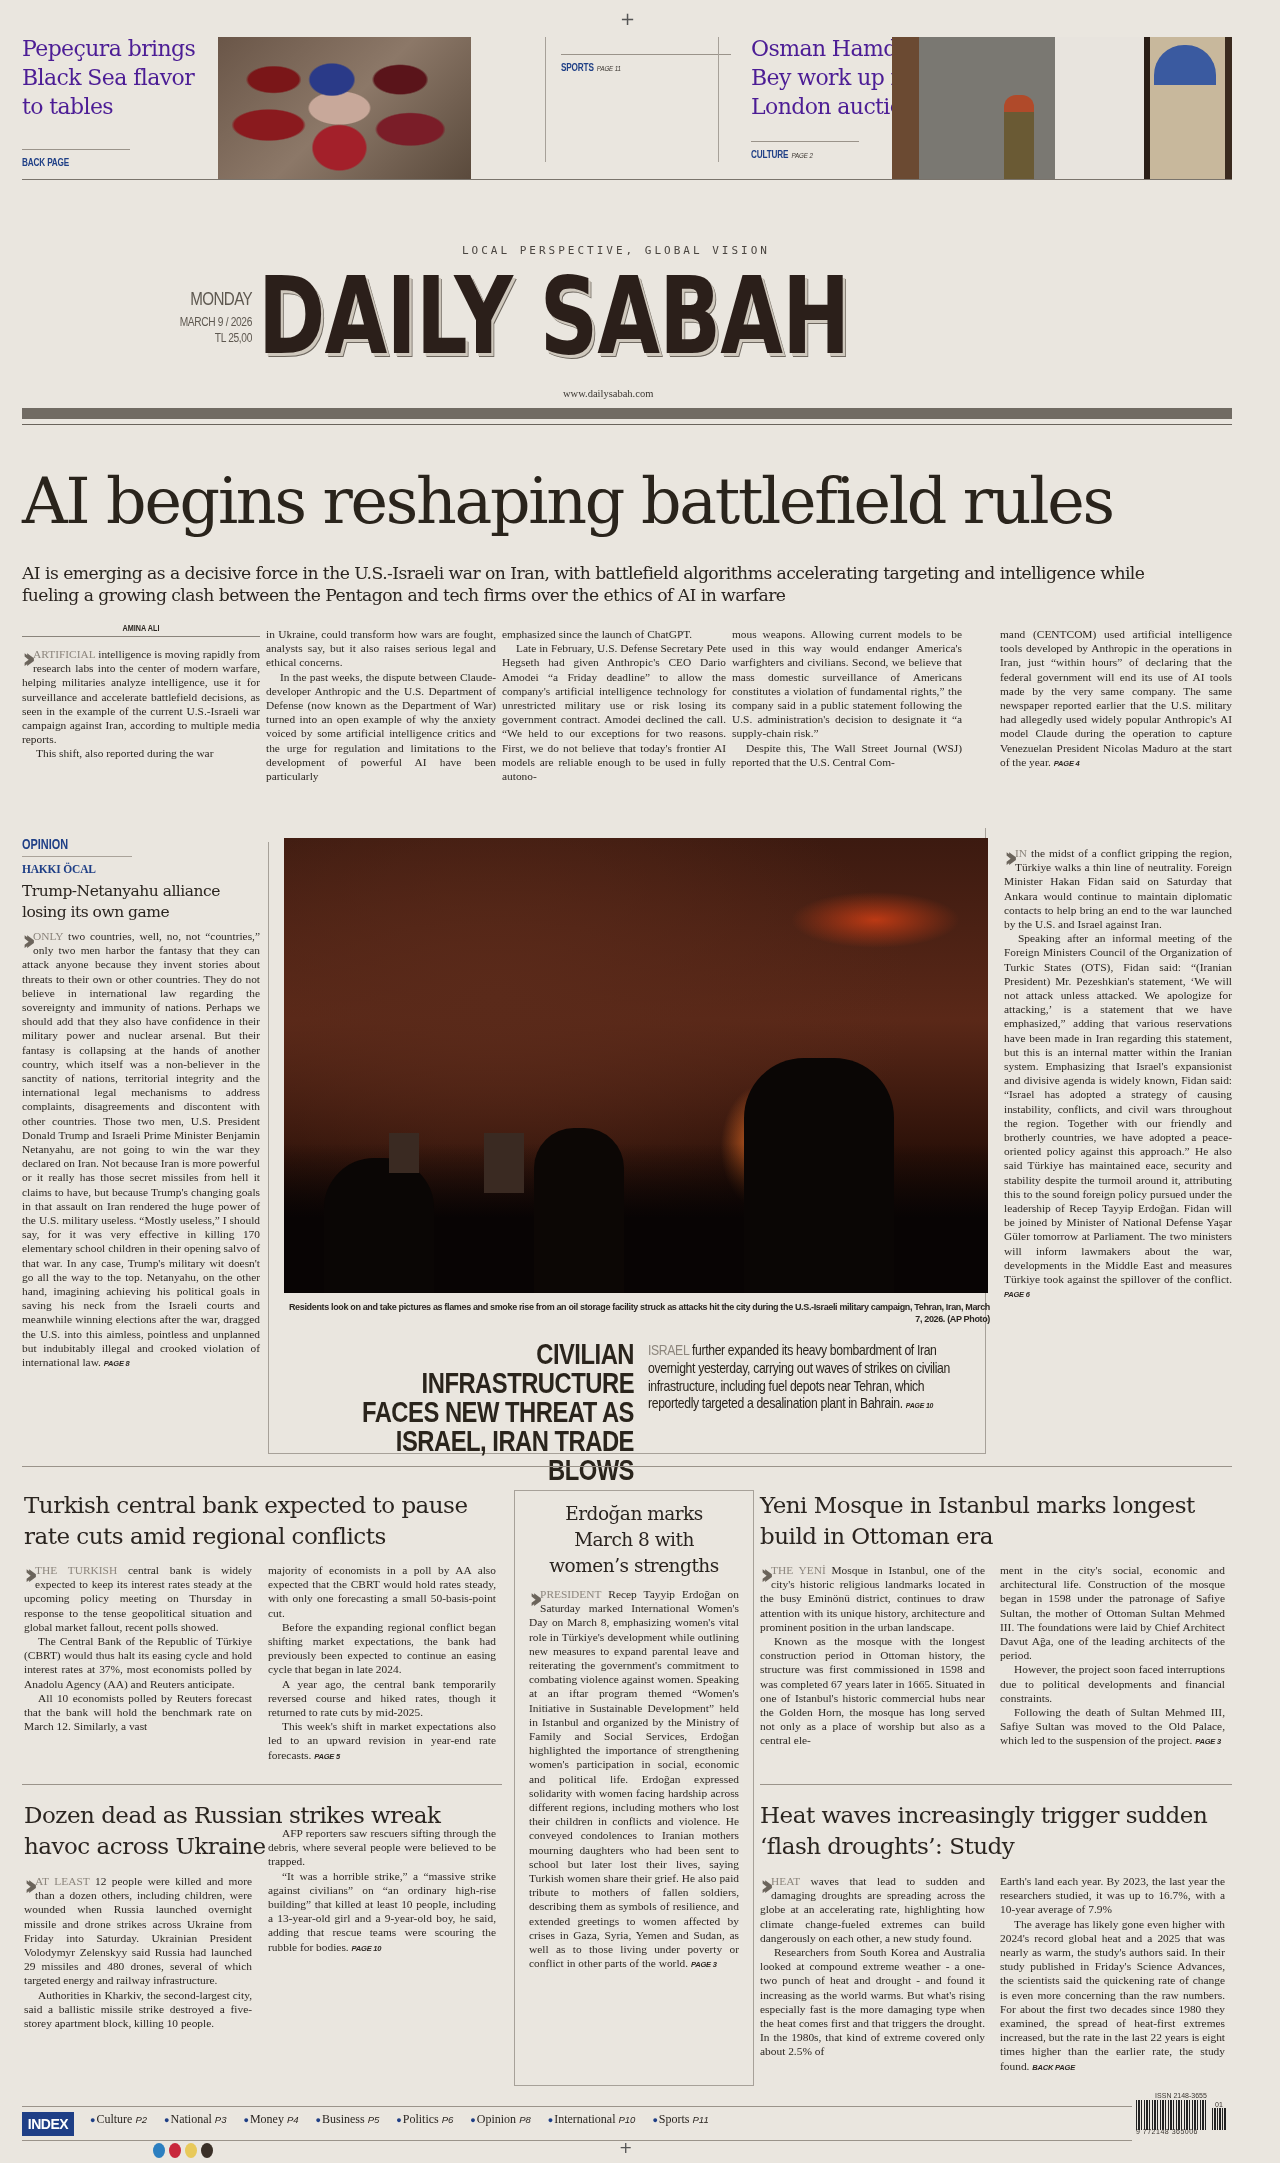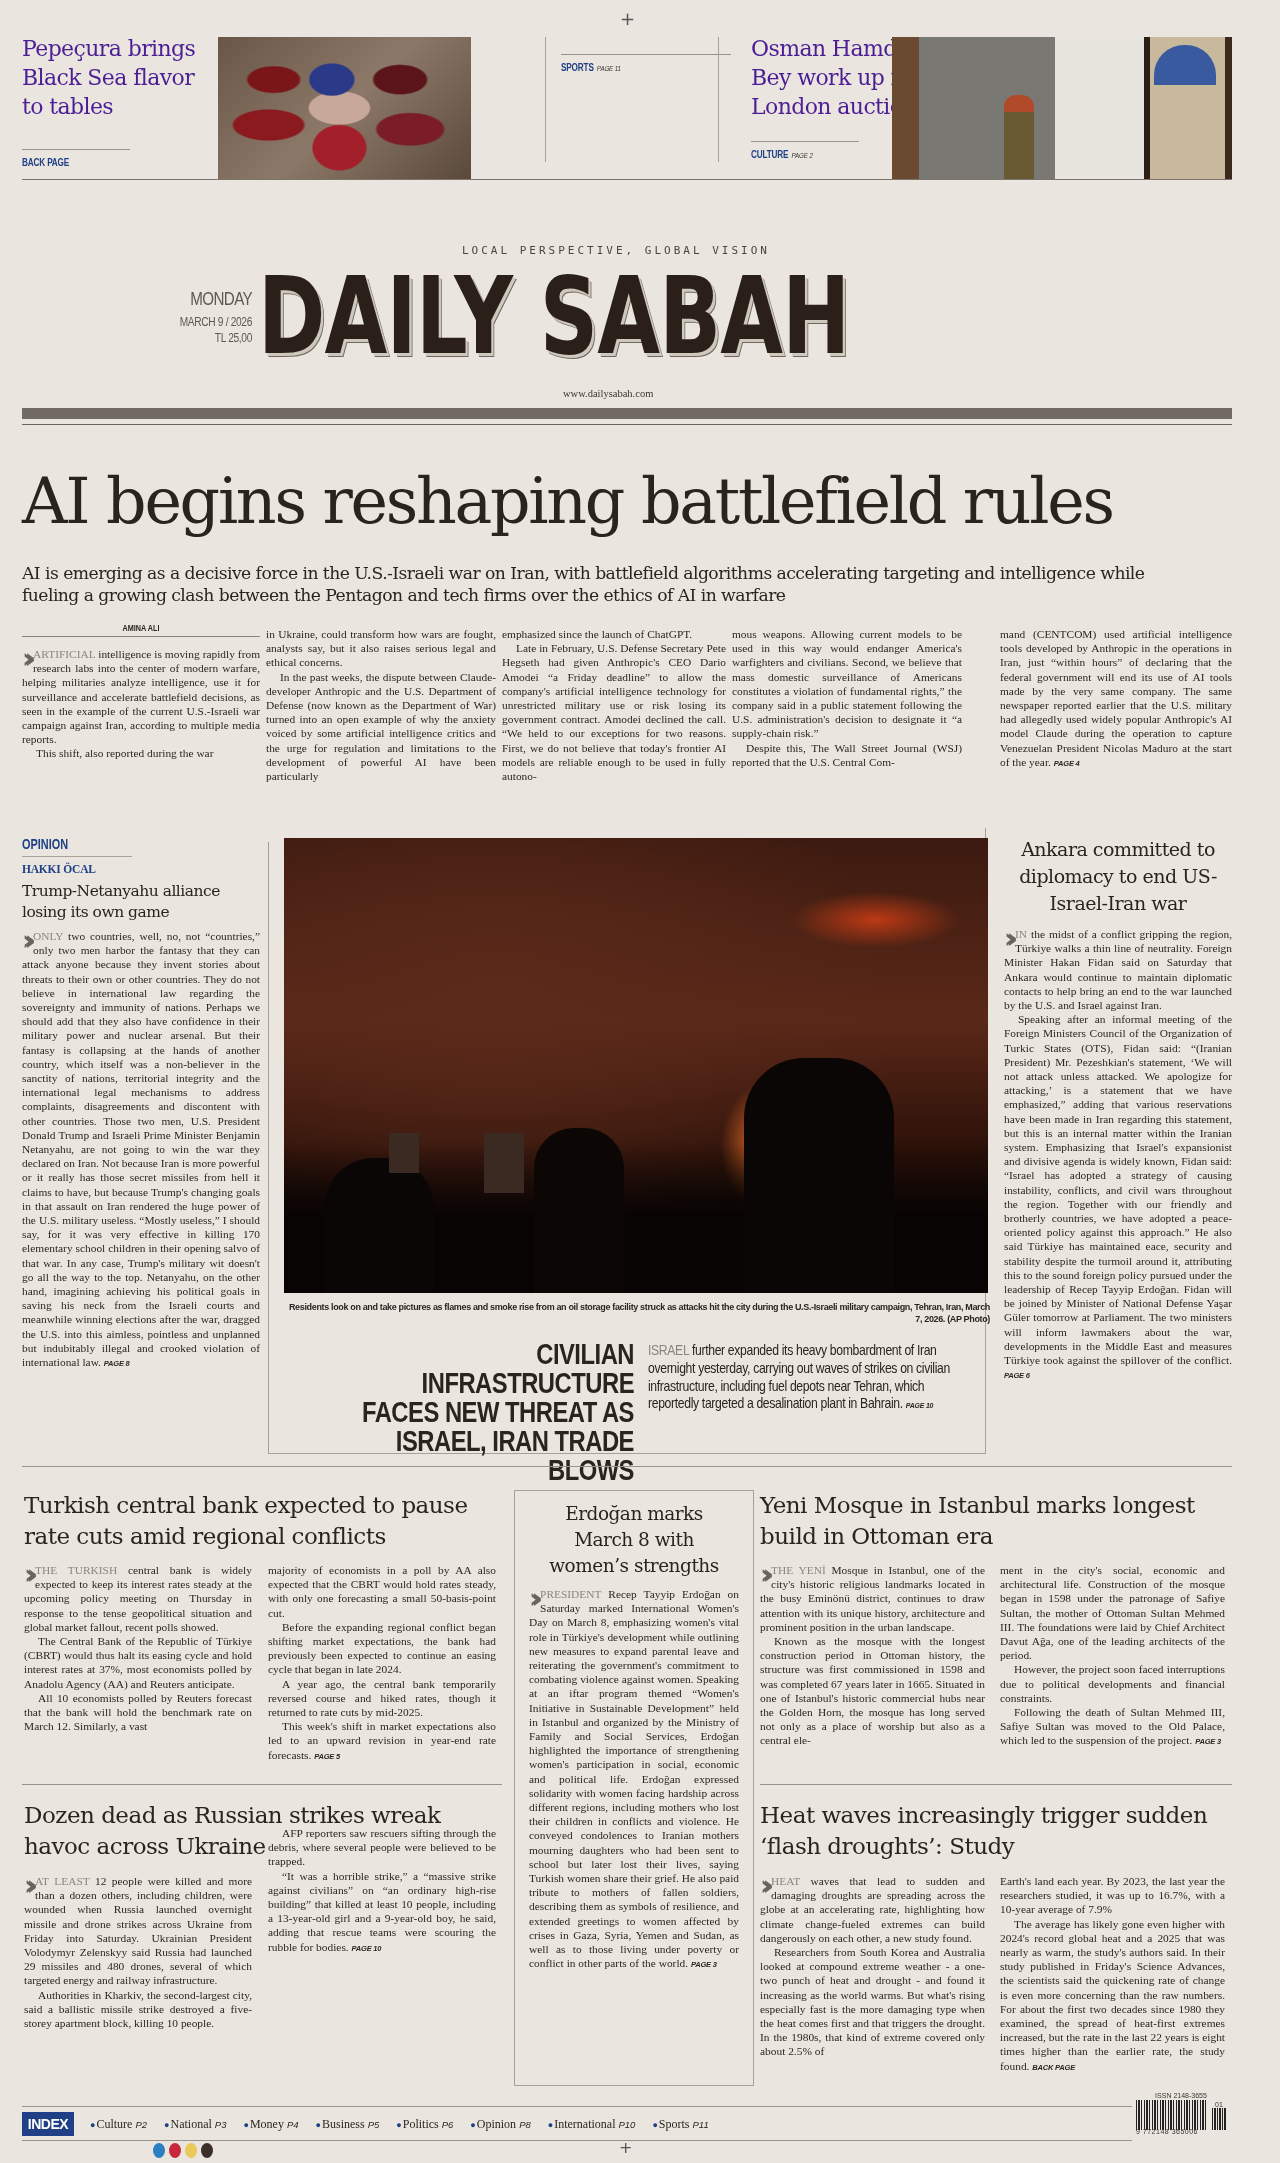--- a/index.html
+++ b/index.html
@@ -143,21 +143,20 @@
 <div class="abs" style="left:282px;top:1340px;width:352px;">
   <div class="big-hl">CIVILIAN INFRASTRUCTURE</div>
   <div class="big-hl">FACES NEW THREAT AS</div>
   <div class="big-hl">ISRAEL, IRAN TRADE BLOWS</div>
 </div>
 <div class="abs big-deck" style="left:648px;top:1342px;">
   <span style="color:#8c857c;">ISRAEL</span> <span>further expanded its heavy bombardment of Iran overnight yesterday, carrying out waves of strikes on civilian infrastructure, including fuel depots near Tehran, which reportedly targeted a desalination plant in Bahrain.</span> <span class="pageref" style="font-size:8px;">PAGE 10</span>
 </div>
 
 <div class="abs" style="left:1004px;top:836px;width:228px;">
-  <div class="hl" style="font-size:19px;line-height:27px;text-align:center;padding:0 6px;">Ankara committed to diplomacy to end US-Israel-Iran war</div>
   <div class="body-text" style="margin-top:10px;">
     <p class="first"><span class="chev">››</span><span class="lead">IN</span> <span>the midst of a conflict gripping the region, Türkiye walks a thin line of neutrality. Foreign Minister Hakan Fidan said on Saturday that Ankara would continue to maintain diplomatic contacts to help bring an end to the war launched by the U.S. and Israel against Iran.</span></p>
     <p><span>Speaking after an informal meeting of the Foreign Ministers Council of the Organization of Turkic States (OTS), Fidan said: “(Iranian President) Mr. Pezeshkian's statement, ‘We will not attack unless attacked. We apologize for attacking,’ is a statement that we have emphasized,” adding that various reservations have been made in Iran regarding this statement, but this is an internal matter within the Iranian system. Emphasizing that Israel's expansionist and divisive agenda is widely known, Fidan said: “Israel has adopted a strategy of causing instability, conflicts, and civil wars throughout the region. Together with our friendly and brotherly countries, we have adopted a peace-oriented policy against this approach.” He also said Türkiye has maintained eace, security and stability despite the turmoil around it, attributing this to the sound foreign policy pursued under the leadership of Recep Tayyip Erdoğan. Fidan will be joined by Minister of National Defense Yaşar Güler tomorrow at Parliament. The two ministers will inform lawmakers about the war, developments in the Middle East and measures Türkiye took against the spillover of the conflict.</span> <span class="pageref">PAGE 6</span></p>
   </div>
 </div>
 
 <div class="abs rule" style="left:22px;top:1466px;width:1210px;background:#9a938a;"></div>
 
 <div class="abs hl" style="left:24px;top:1490px;width:470px;font-size:23px;line-height:31px;">Turkish central bank expected to pause rate cuts amid regional conflicts</div>
 <div class="abs body-text" style="left:24px;top:1563px;width:228px;">
@@ -207,21 +206,21 @@
 <div class="abs body-text" style="left:760px;top:1874px;width:225px;">
   <p class="first"><span class="chev">››</span><span class="lead">HEAT</span> <span>waves that lead to sudden and damaging droughts are spreading across the globe at an accelerating rate, highlighting how climate change-fueled extremes can build dangerously on each other, a new study found.</span></p>
   <p>Researchers from South Korea and Australia looked at compound extreme weather - a one-two punch of heat and drought - and found it increasing as the world warms. But what's rising especially fast is the more damaging type when the heat comes first and that triggers the drought. In the 1980s, that kind of extreme covered only about 2.5% of</p>
 </div>
 <div class="abs body-text" style="left:1000px;top:1874px;width:225px;">
   <p class="first">Earth's land each year. By 2023, the last year the researchers studied, it was up to 16.7%, with a 10-year average of 7.9%</p>
   <p><span>The average has likely gone even higher with 2024's record global heat and a 2025 that was nearly as warm, the study's authors said. In their study published in Friday's Science Advances, the scientists said the quickening rate of change is even more concerning than the raw numbers. For about the first two decades since 1980 they examined, the spread of heat-first extremes increased, but the rate in the last 22 years is eight times higher than the earlier rate, the study found.</span> <span class="pageref">BACK PAGE</span></p>
 </div>
 
 <div class="abs rule" style="left:22px;top:2106px;width:1110px;background:#9a938a;"></div>
-<div class="abs" style="left:22px;top:2112px;display:flex;align-items:center;">
+<div class="abs" style="left:22px;top:2112px;display:flex;align-items:flex-start;">
   <div class="index-tag" style="width:52px;height:24px;margin-right:16px;">INDEX</div>
   <div id="index-items" style="display:flex;align-items:center;">
       <span class="index-item"><span class="dot">●</span><span>Culture</span><i>P2</i></span>
       <span class="index-item"><span class="dot">●</span><span>National</span><i>P3</i></span>
       <span class="index-item"><span class="dot">●</span><span>Money</span><i>P4</i></span>
       <span class="index-item"><span class="dot">●</span><span>Business</span><i>P5</i></span>
       <span class="index-item"><span class="dot">●</span><span>Politics</span><i>P6</i></span>
       <span class="index-item"><span class="dot">●</span><span>Opinion</span><i>P8</i></span>
       <span class="index-item"><span class="dot">●</span><span>International</span><i>P10</i></span>
       <span class="index-item"><span class="dot">●</span><span>Sports</span><i>P11</i></span>

